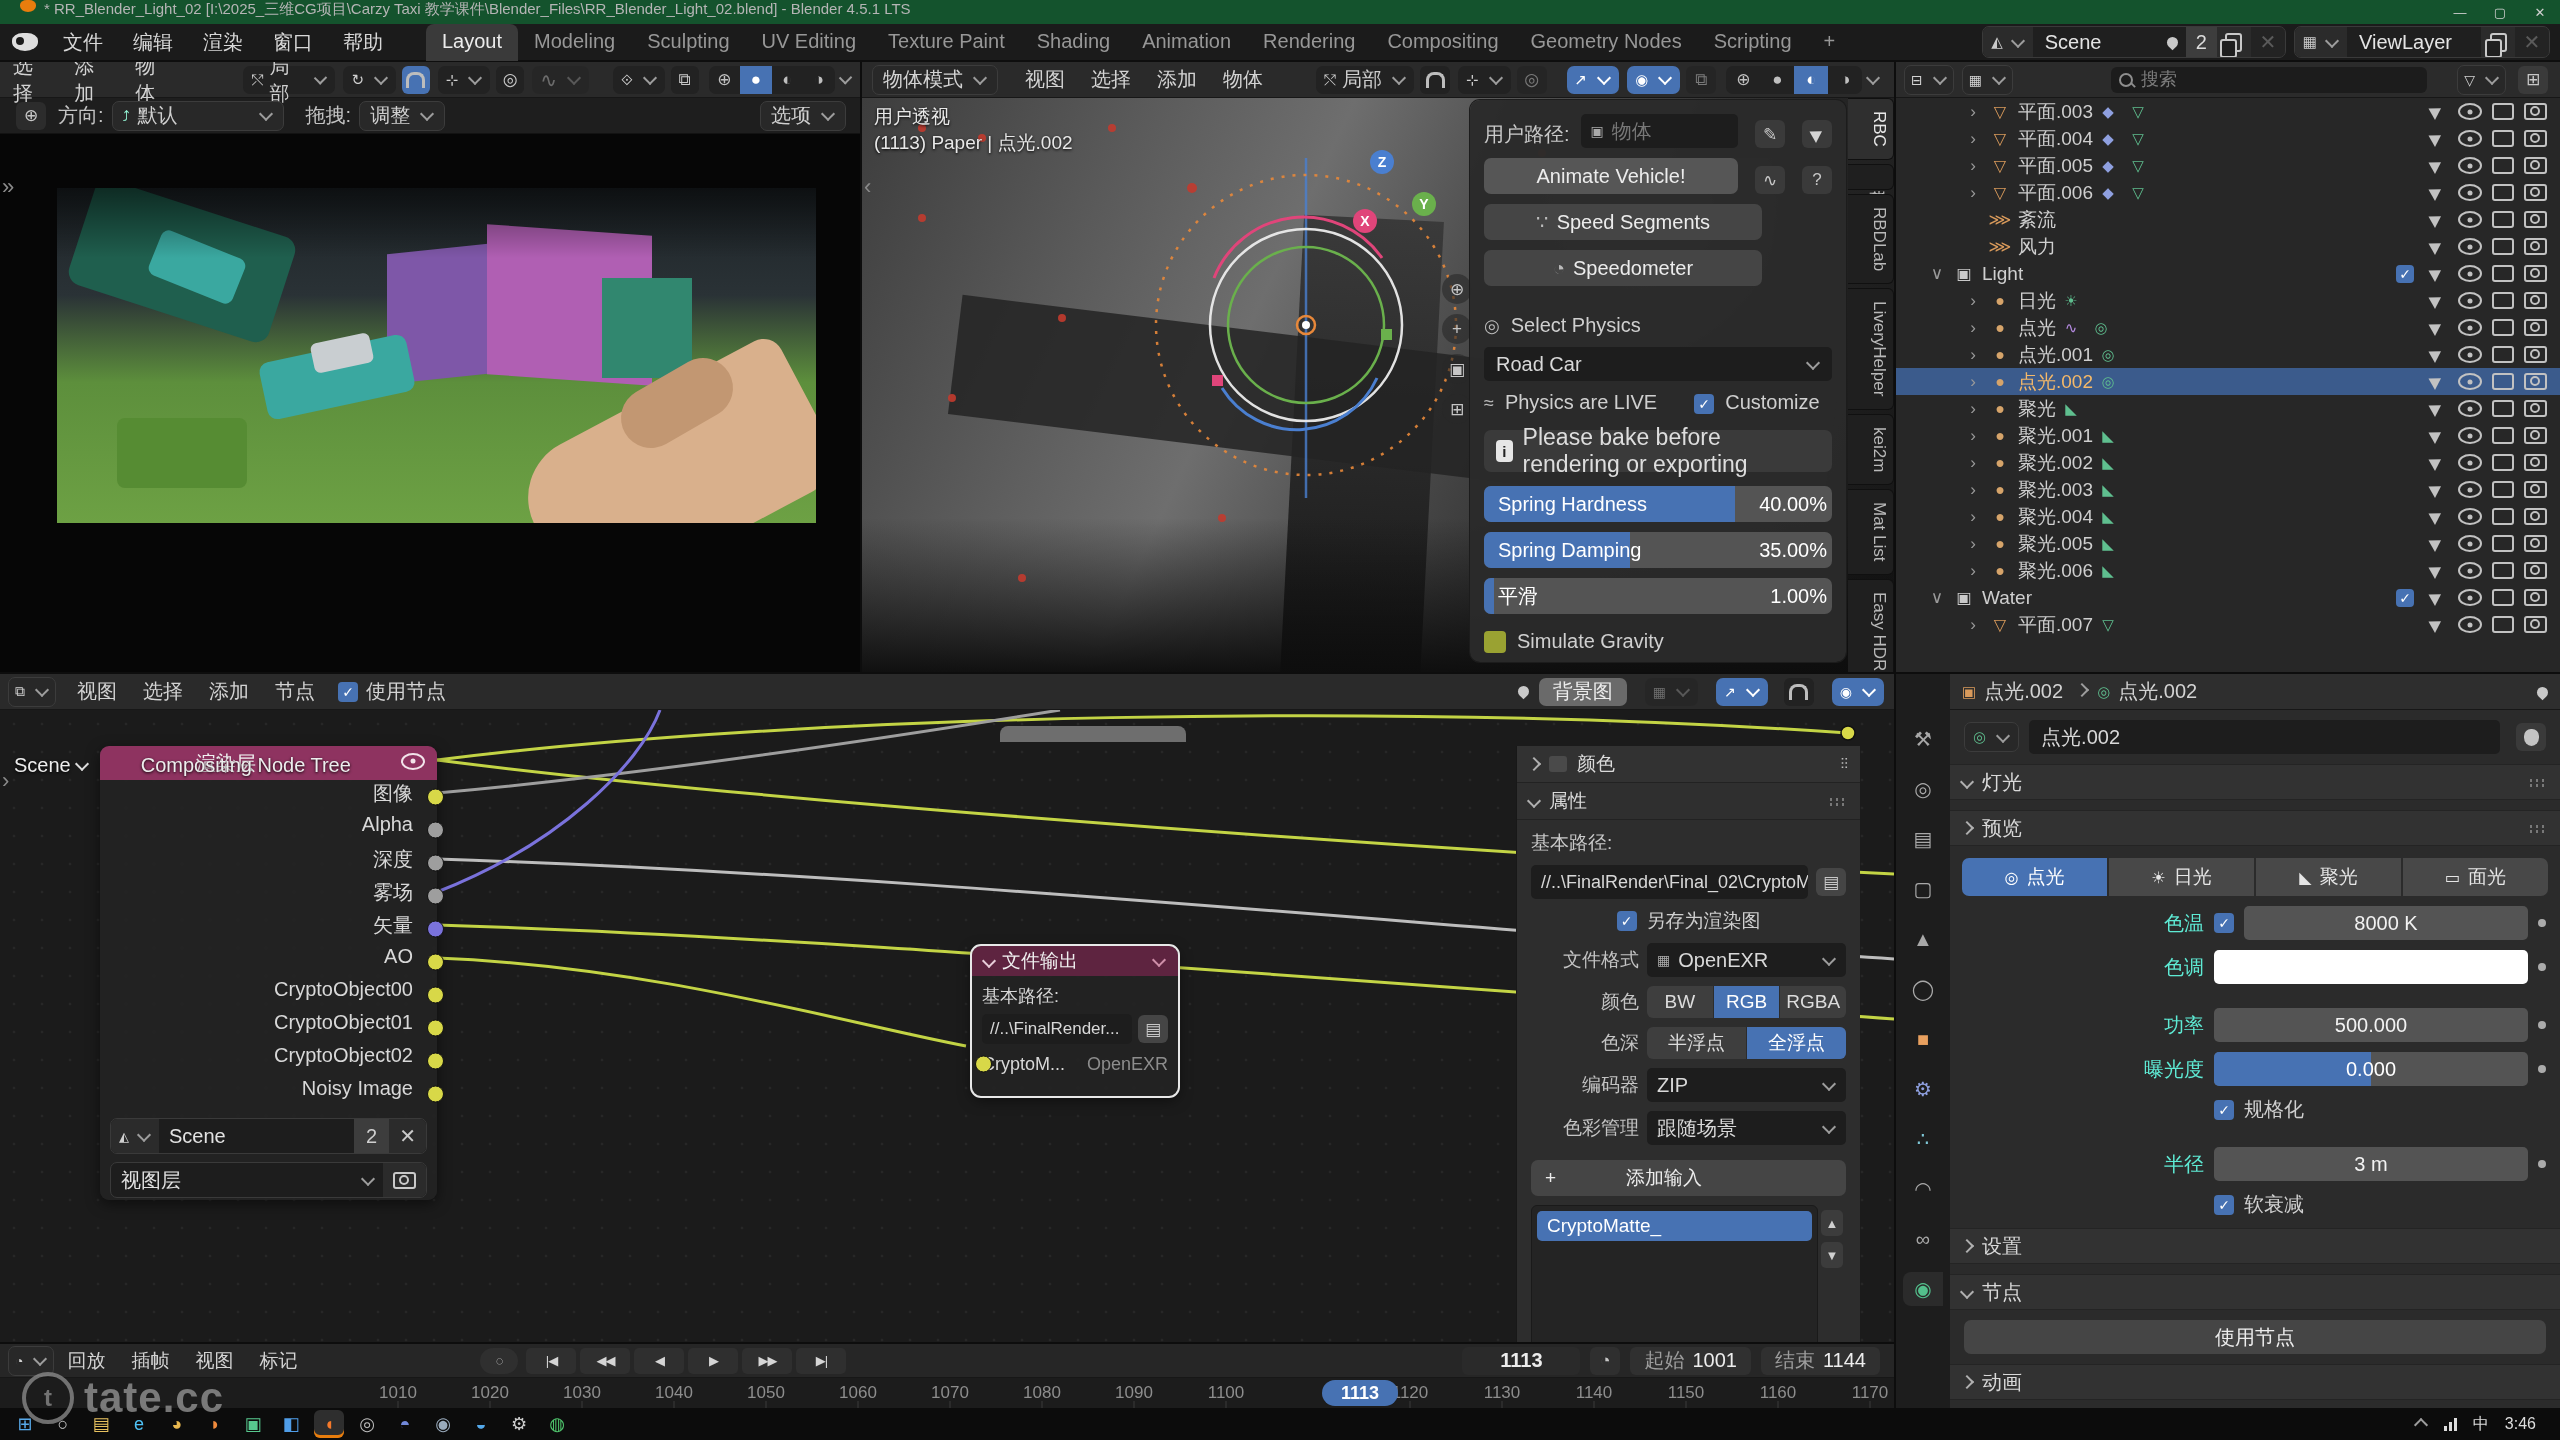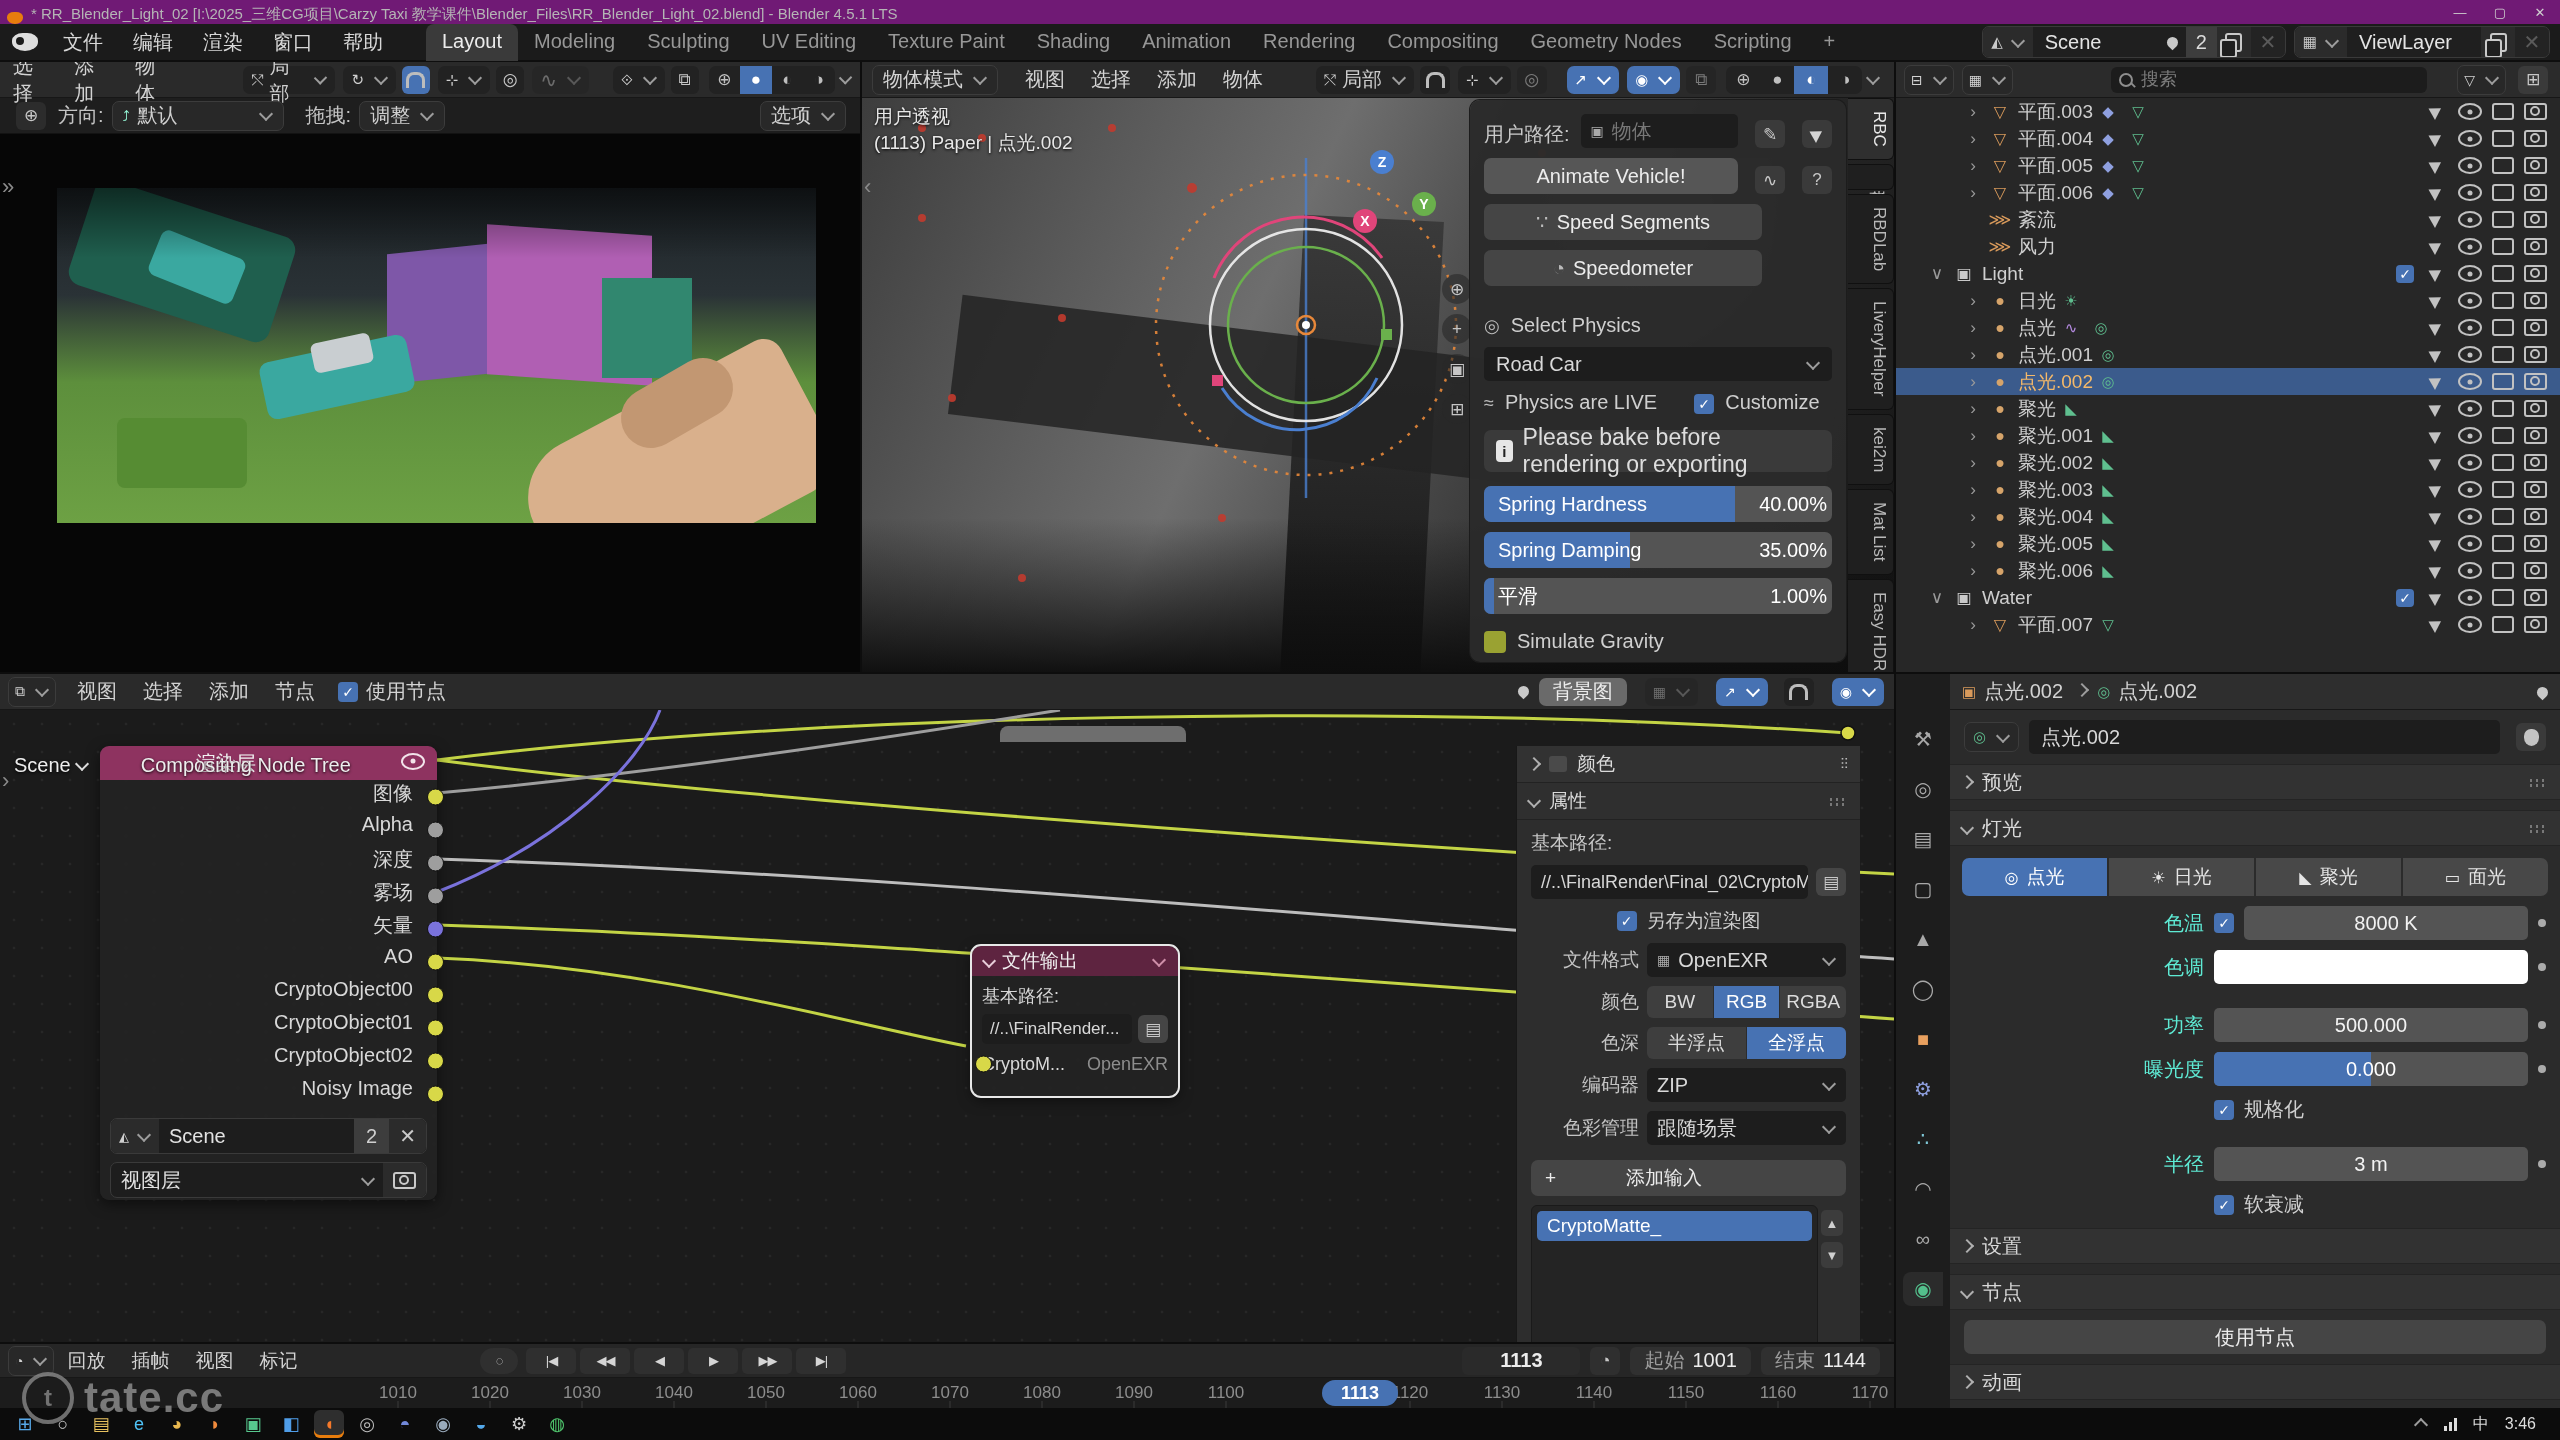--- a/index.html
+++ b/index.html
@@ -4,22 +4,22 @@
 <style>
   html,body{margin:0;padding:0;background:#000;}
   body{width:2560px;height:1440px;position:relative;overflow:hidden;
        font-family:"Liberation Sans","DejaVu Sans",sans-serif;color:#cfcfcf;
        -webkit-font-smoothing:antialiased;}
   .abs{position:absolute;}
   .flex{display:flex;align-items:center;}
   .ellip{white-space:nowrap;overflow:hidden;text-overflow:ellipsis;}
 
   
-  .titlebar{left:0;top:0;width:2560px;height:24px;background:#701a75;display:flex;align-items:flex-end;
-            font-size:15px;color:#b5b5b5;padding-left:7px;box-sizing:border-box;}
+  .titlebar{left:0;top:0;width:2560px;height:24px;background:#14532d;display:flex;align-items:flex-start;
+            font-size:15px;color:#b5b5b5;padding-left:20px;box-sizing:border-box;}
   .titlebar .blico{width:16px;height:12px;background:#e87d0d;border-radius:50% 50% 60% 60%;margin-right:8px;}
   .wctrls{margin-left:auto;display:flex;}
   .wctrl{width:40px;height:24px;display:flex;align-items:center;justify-content:center;font-size:13px;color:#cfcfcf;}
   .topbar{left:0;top:24px;width:2560px;height:38px;background:#1b1b1b;display:flex;align-items:center;
           font-size:20px;border-bottom:2px solid #0e0e0e;box-sizing:border-box;}
   .blogo{width:26px;height:18px;background:#dedede;border-radius:50% 50% 60% 60%;margin:0 10px 0 12px;position:relative;}
   .blogo::after{content:"";position:absolute;left:4px;top:4px;width:8px;height:8px;border-radius:50%;background:#1b1b1b;}
   .menu-item{padding:0 15px;color:#d8d8d8;height:38px;display:flex;align-items:center;cursor:default;}
   .ws-tabs{display:flex;margin-left:28px;height:38px;align-items:flex-end;}
   .ws-tab{padding:6px 16px 8px;color:#979797;font-size:20px;border-radius:8px 8px 0 0;}
@@ -1287,27 +1287,27 @@
     <span class="ddpill" style="padding:0 8px">
         <span style="color:#5fbf8f;font-size:15px">◎</span>
         <span class="chv"></span>
       </span>
     <span class="field dark" style="flex:1;justify-content:flex-start;padding:0 12px">点光.002</span>
     <span class="glyphbtn" style="background:#3a3a3a">
         <span class="i-shield"></span>
       </span>
   </div>
   <div class="sechdr">
+    <span class="tchv open"></span>
+      <span>灯光</span>
+      <span class="grip" style="margin-left:auto"></span>
+  </div>
+  <div class="sechdr">
     <span class="tchv closed"></span>
       <span>预览</span>
-      <span class="grip" style="margin-left:auto"></span>
-  </div>
-  <div class="sechdr">
-    <span class="tchv open"></span>
-      <span>灯光</span>
       <span class="grip" style="margin-left:auto"></span>
   </div>
   <div class="typeseg">
 
   <span class="t active">
         <span style="font-size:16px">◎</span>
         <span>点光</span>
       </span>
       <span class="t">
         <span style="font-size:16px">☀</span>

